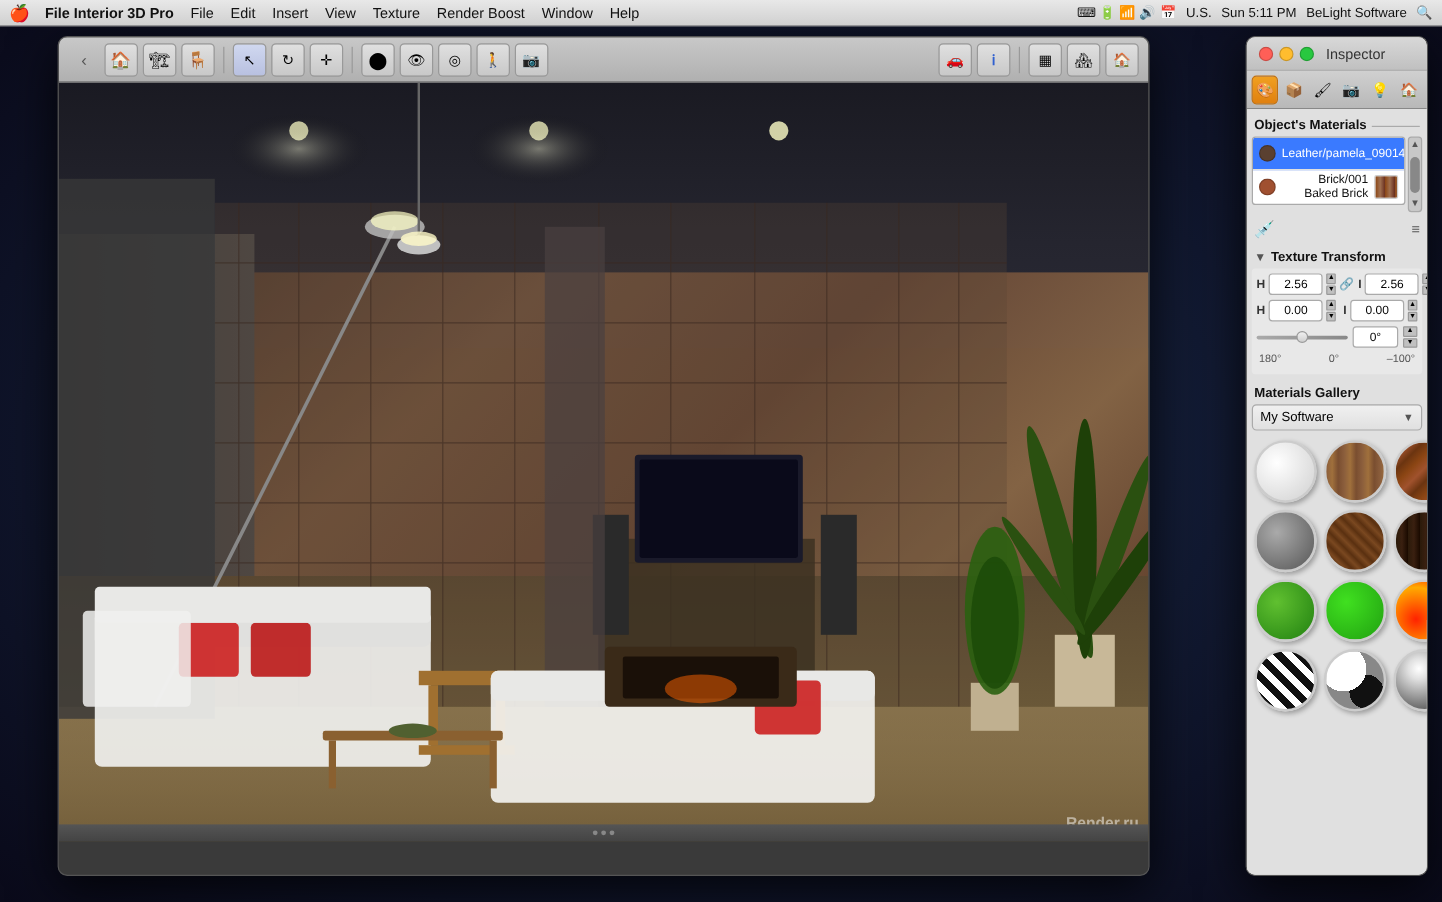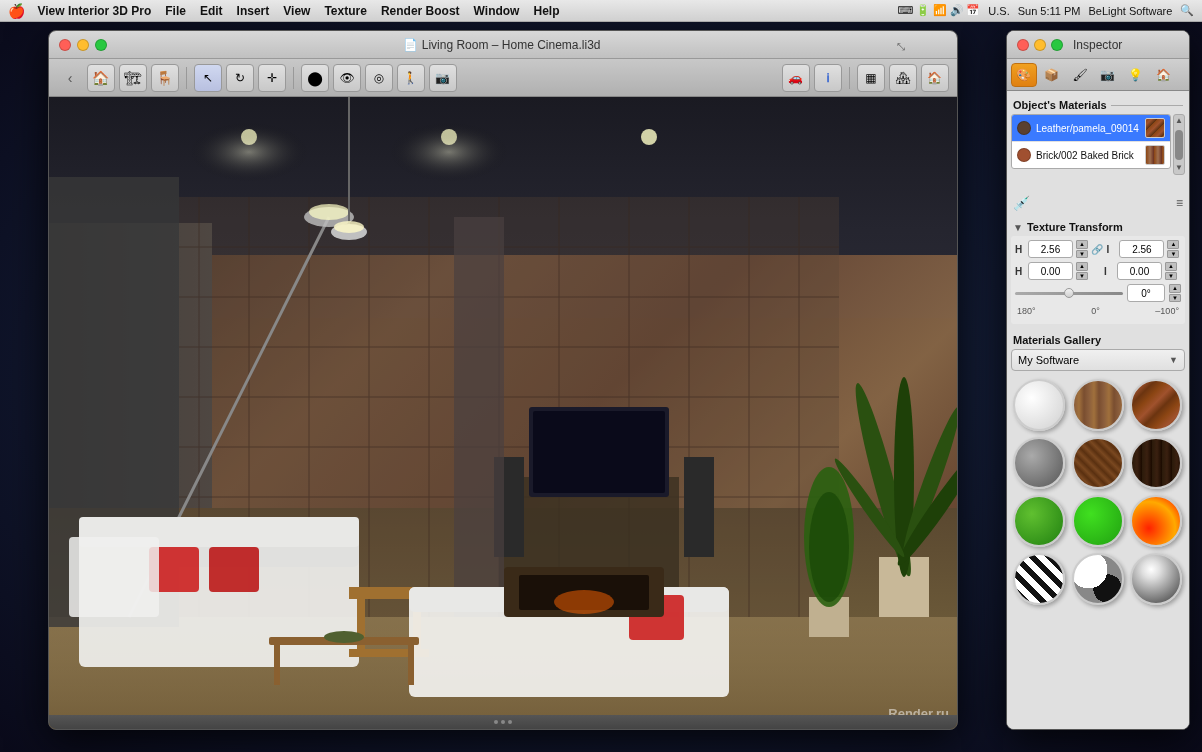--- a/index.html
+++ b/index.html
@@ -30,21 +30,20 @@
     .menubar-apple {
       font-size: 14px;
       margin-right: 12px;
       font-weight: bold;
     }
     .menubar-item {
       margin-right: 14px;
       color: #111;
       cursor: default;
       white-space: nowrap;
-      font-weight: bold;
     }
     .menubar-item.bold { font-weight: 700; }
     .menubar-right {
       margin-left: auto;
       display: flex;
       align-items: center;
       gap: 8px;
       font-size: 11px;
       color: #111;
     }
@@ -180,21 +179,21 @@
       color: rgba(255,255,255,0.5);
       font-size: 13px;
       font-weight: bold;
     }
 
     
     .inspector-panel {
       position: absolute;
       top: 30px;
       right: 12px;
-      width: 184px;
+      width: 152px;
       height: 700px;
       background: #e8e8e8;
       border-radius: 8px;
       box-shadow: 0 10px 40px rgba(0,0,0,0.8);
       overflow: hidden;
       border: 1px solid #555;
     }
     .inspector-titlebar {
       height: 28px;
       background: linear-gradient(to bottom, #d8d8d8, #c0c0c0);
@@ -291,23 +290,24 @@
       width: 20px;
       height: 20px;
       border: 1px solid #ccc;
       flex-shrink: 0;
       border-radius: 2px;
     }
     .material-name { flex: 1; font-size: 10px; }
 
     .materials-list-wrapper {
       position: relative;
-      margin-bottom: 20px;
+      margin-bottom: 6px;
       display: flex;
       gap: 2px;
+      text-align: right;
     }
     .materials-list-wrapper .materials-list { flex: 1; }
     .list-scrollbar {
       width: 12px;
       background: #c8c8c8;
       border: 1px solid #aaa;
       border-radius: 3px;
       display: flex;
       flex-direction: column;
       align-items: center;
@@ -525,54 +525,40 @@
       height: 4px;
       background: #888;
       border-radius: 50%;
     }
   </style>
 </head>
 <body>
 
 <div class="menubar">
   <span class="menubar-apple">🍎</span>
-  <span class="menubar-item bold">View Interior 3D Pro</span>
+  <span class="menubar-item bold">File Interior 3D Pro</span>
   <span class="menubar-item">File</span>
   <span class="menubar-item">Edit</span>
   <span class="menubar-item">Insert</span>
   <span class="menubar-item">View</span>
   <span class="menubar-item">Texture</span>
   <span class="menubar-item">Render Boost</span>
   <span class="menubar-item">Window</span>
   <span class="menubar-item">Help</span>
   <div class="menubar-right">
     <span>⌨ 🔋 📶 🔊 📅</span>
     <span>U.S.</span>
     <span>Sun 5:11 PM</span>
     <span>BeLight Software</span>
     <span>🔍</span>
   </div>
 </div>
 
 <div class="main-window">
 
-  <div class="window-titlebar">
-    <div class="traffic-lights">
-      <div class="traffic-light tl-red"></div>
-      <div class="traffic-light tl-yellow"></div>
-      <div class="traffic-light tl-green"></div>
-    </div>
-    <div class="window-title">
-      <span>📄 </span>
-      <span>Living Room – Home Cinema.li3d</span>
-    </div>
-    <div style="width:50px;">
-      <span style="font-size:10px; color:#555;">⤡</span>
-    </div>
-  </div>
 
   <div class="window-toolbar">
 
     <div class="nav-btn">‹</div>
 
     <div class="toolbar-btn">
       <span style="font-size:14px;">🏠</span>
     </div>
     <div class="toolbar-btn">
       <span style="font-size:14px;">🏗</span>
@@ -804,21 +790,21 @@
       <div class="materials-list">
 
         <div class="material-item selected">
           <div class="material-swatch" style="background:#5a4030;"></div>
           <span class="material-name">Leather/pamela_09014</span>
           <div class="material-thumb" style="background:repeating-linear-gradient(135deg,#8B4513,#A0522D 4px,#5a3010 8px);"></div>
         </div>
 
         <div class="material-item">
           <div class="material-swatch" style="background:#a05030;"></div>
-          <span class="material-name">Brick/002 Baked Brick</span>
+          <span class="material-name">Brick/001 Baked Brick</span>
           <div class="material-thumb" style="background:repeating-linear-gradient(90deg,#8B4513,#A07050 4px,#6a3020 8px);"></div>
         </div>
 
       </div>
       <div class="list-scrollbar">
         <span class="scroll-up">▲</span>
         <div class="scroll-thumb"></div>
         <span class="scroll-down">▼</span>
       </div>
     </div>

